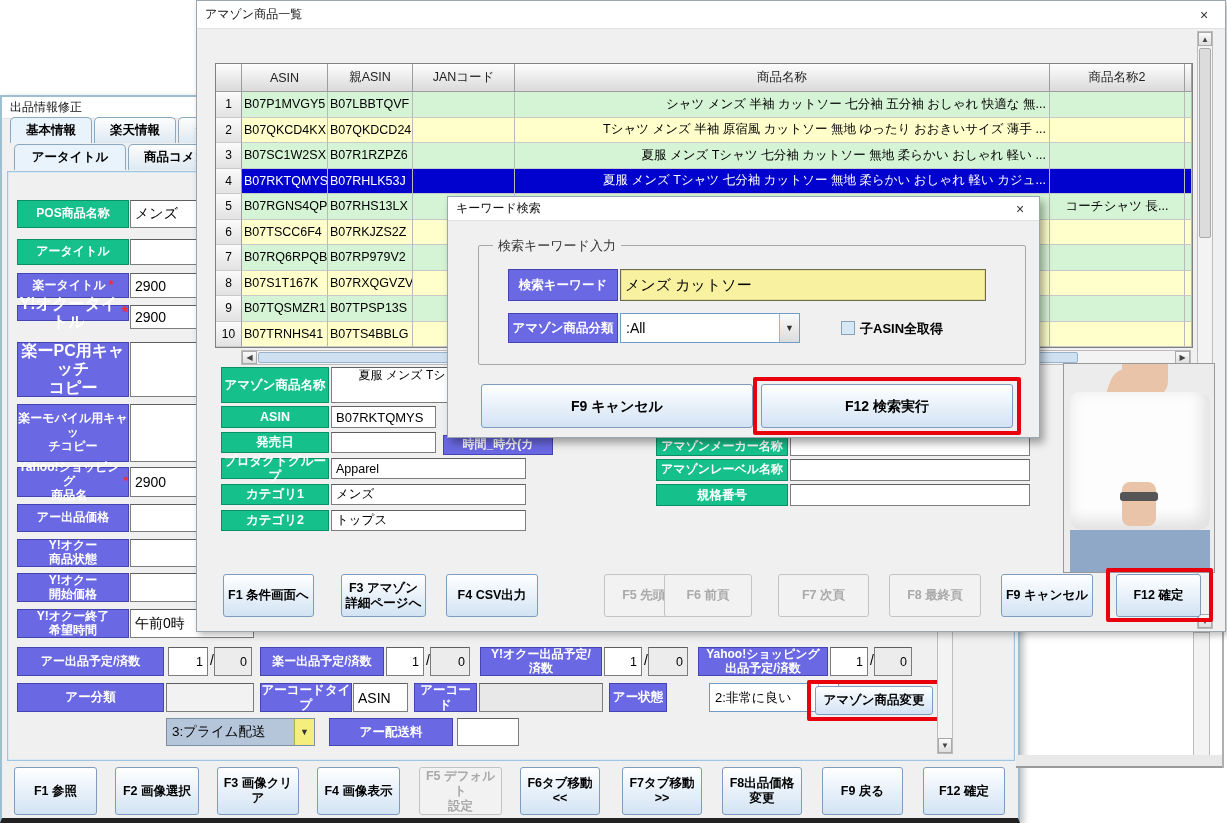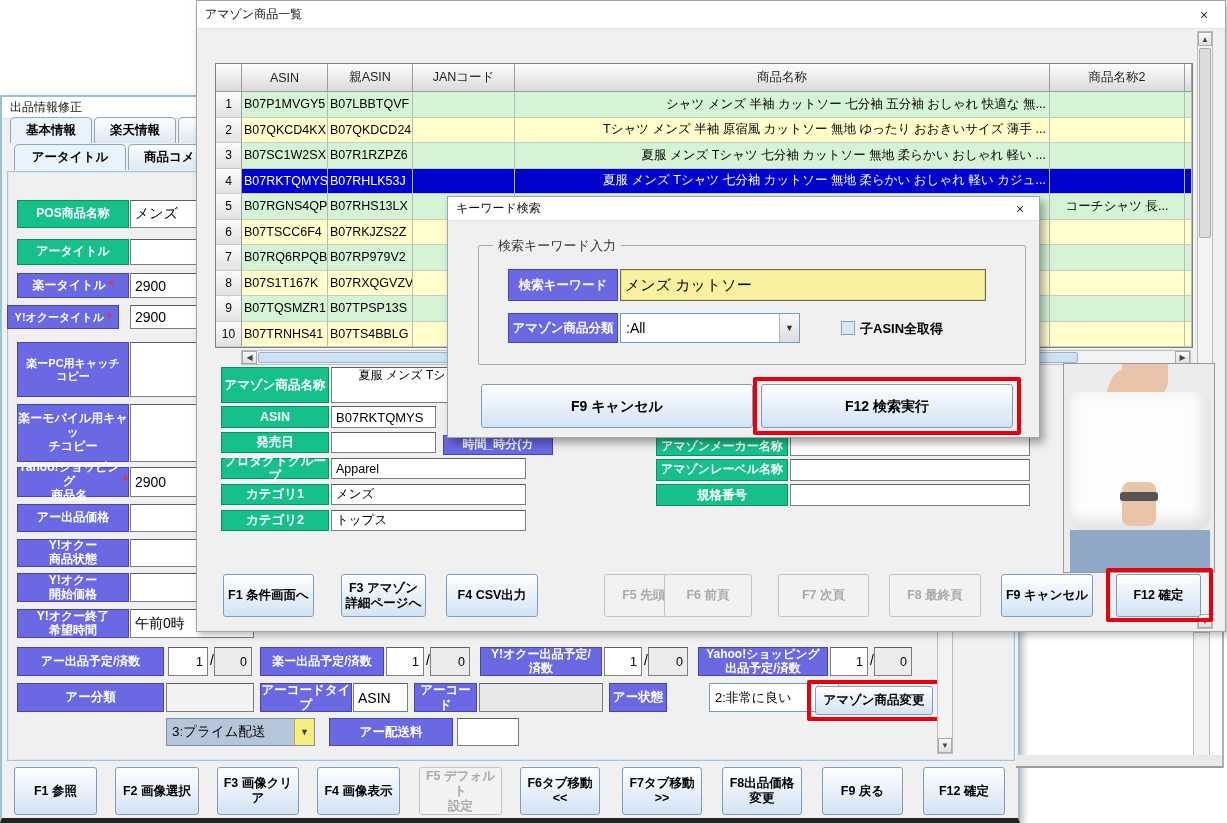--- a/index.html
+++ b/index.html
@@ -78,23 +78,23 @@
 
     <div class="abs" style="left:5px; top:74px; width:1008px; height:590px; border:1px solid #9ec4e0; box-shadow:inset 0 0 0 1px #d8eaf6;"></div>
 
     <div id="edit-fields">
         <div class="glabel abs" style="left: 15px; top: 103px; width: 112px; height: 28px; font-size: 12px;">POS商品名称</div>
         <div class="ibox abs" style="left: 128px; top: 103px; width: 124px; height: 28px; font-size: 14px;">メンズ</div>
         <div class="glabel abs" style="left: 15px; top: 142px; width: 112px; height: 26px; font-size: 12px;">アータイトル</div>
         <div class="ibox abs" style="left: 128px; top: 142px; width: 124px; height: 26px; font-size: 14px;"></div>
         <div class="plabel abs" style="left: 15px; top: 176px; width: 112px; height: 25px; font-size: 12px;">楽ータイトル<span class="star">*</span></div>
         <div class="ibox abs" style="left: 128px; top: 176px; width: 124px; height: 25px; font-size: 14px;">2900</div>
-        <div class="plabel abs" style="left: 5px; top: 208px; width: 112px; height: 24px; font-size: 11px;">Y!オクータイトル<span class="star">*</span></div>
+        <div class="plabel abs" style="left: 15px; top: 208px; width: 112px; height: 16px; font-size: 16px;">Y!オクータイトル<span class="star">*</span></div>
         <div class="ibox abs" style="left: 128px; top: 208px; width: 124px; height: 24px; font-size: 14px;">2900</div>
-        <div class="plabel abs" style="left: 15px; top: 245px; width: 112px; height: 55px; font-size: 11px;">楽ーPC用キャッチ
+        <div class="plabel abs" style="left: 15px; top: 245px; width: 112px; height: 55px; font-size: 16px;">楽ーPC用キャッチ
 コピー</div>
         <div class="ibox abs" style="left: 128px; top: 245px; width: 124px; height: 55px; font-size: 14px;"></div>
         <div class="plabel abs" style="left: 15px; top: 307px; width: 112px; height: 58px; font-size: 12px;">楽ーモバイル用キャッ
 チコピー</div>
         <div class="ibox abs" style="left: 128px; top: 307px; width: 124px; height: 58px; font-size: 14px;"></div>
         <div class="plabel abs" style="left: 15px; top: 370px; width: 112px; height: 30px; font-size: 12px;">Yahoo!ショッピング
 商品名<span class="star">*</span></div>
         <div class="ibox abs" style="left: 128px; top: 370px; width: 124px; height: 30px; font-size: 14px;">2900</div>
         <div class="plabel abs" style="left: 15px; top: 407px; width: 112px; height: 28px; font-size: 12px;">アー出品価格</div>
         <div class="ibox abs" style="left: 128px; top: 407px; width: 124px; height: 28px; font-size: 14px;"></div>

